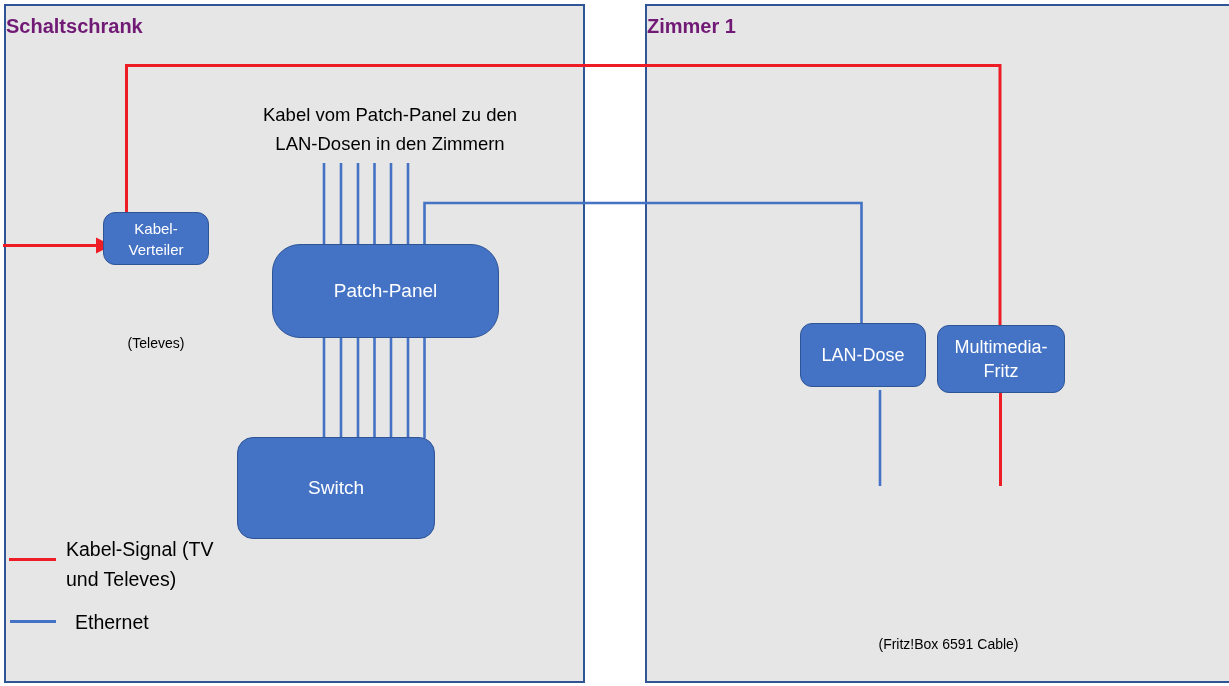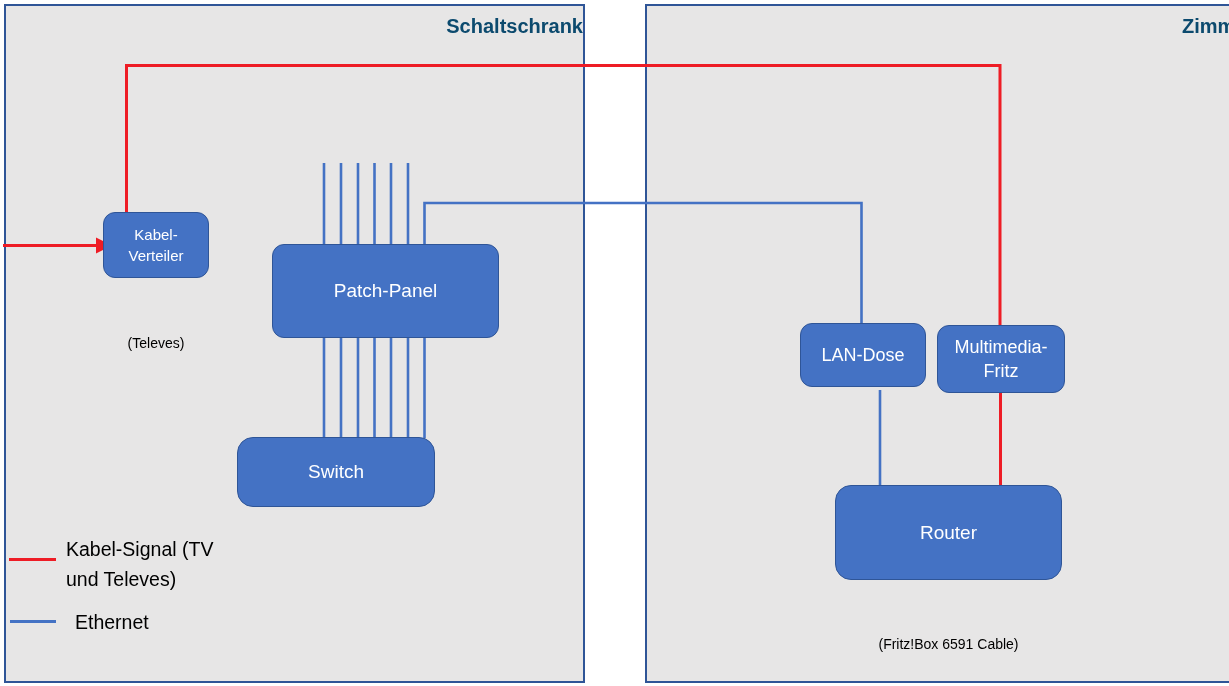--- a/index.html
+++ b/index.html
@@ -5,22 +5,22 @@
   html,body{margin:0;padding:0;background:#ffffff;}
   #canvas{
     position:relative;width:1229px;height:686px;background:#ffffff;
     font-family:"Liberation Sans",sans-serif;overflow:hidden;
   }
   .panel{
     position:absolute;background:#E7E6E6;border:2px solid #2F5597;
     box-sizing:border-box;
   }
   .panel-title{
-    position:absolute;top:9px;left:0;width:100%;text-align:right;
-    font-size:20px;font-weight:bold;color:#0c4a6e;
+    position:absolute;top:9px;left:0;width:100%;text-align:left;
+    font-size:20px;font-weight:bold;color:#701a75;
   }
   #cables{position:absolute;left:0;top:0;width:1229px;height:686px;pointer-events:none;}
   .node{
     position:absolute;background:#4472C4;border:1.6px solid #2F5597;
     box-sizing:border-box;color:#ffffff;display:flex;align-items:center;
     justify-content:center;text-align:center;white-space:pre-line;
   }
   .caption{
     position:absolute;color:#000000;font-size:14px;text-align:center;margin-top:48px;
   }
@@ -75,35 +75,36 @@
       <line x1="358" y1="337" x2="358" y2="438"></line>
       <line x1="374.5" y1="337" x2="374.5" y2="438"></line>
       <line x1="391" y1="337" x2="391" y2="438"></line>
       <line x1="408" y1="337" x2="408" y2="438"></line>
       <line x1="424.5" y1="337" x2="424.5" y2="438"></line>
     </g>
 
     <line x1="880" y1="390" x2="880" y2="486" stroke="#4472C4" stroke-width="2.6"></line>
   </svg>
 
+  <div class="annotation">Kabel vom Patch-Panel zu den
+LAN-Dosen in den Zimmern</div>
 
-  <div class="node" style="left:103px;top:212px;width:106px;height:66px;border-radius:12px;font-size:15px;line-height:21px;">Kabel-
+  <div class="node" style="left:103px;top:212px;width:106px;height:53px;border-radius:12px;font-size:15px;line-height:21px;">Kabel-
 Verteiler</div>
   <div class="caption" style="left:103px;top:287px;width:106px;">(Televes)</div>
 
-  <div class="node" style="left:272px;top:244px;width:227px;height:94px;border-radius:12px;font-size:19px;">Patch-Panel</div>
+  <div class="node" style="left:272px;top:244px;width:227px;height:94px;border-radius:28px;font-size:19px;">Patch-Panel</div>
 
-  <div class="node" style="left:237px;top:437px;width:198px;height:70px;border-radius:16px;font-size:19px;">Switch</div>
+  <div class="node" style="left:237px;top:437px;width:198px;height:102px;border-radius:16px;font-size:19px;">Switch</div>
 
   <div class="node" style="left:800px;top:323px;width:126px;height:64px;border-radius:12px;font-size:18px;">LAN-Dose</div>
 
   <div class="node" style="left:937px;top:325px;width:128px;height:68px;border-radius:12px;font-size:18px;line-height:24px;">Multimedia-
 Fritz</div>
 
-  <div class="node" style="left:835px;top:485px;width:227px;height:95px;border-radius:16px;font-size:19px;">Router</div>
   <div class="caption" style="left:820px;top:588px;width:257px;">(Fritz!Box 6591 Cable)</div>
 
   <div>
     <div class="legend-sample red" style="left:9px;top:558px;width:47px;"></div>
     <div class="legend-label" style="left:66px;top:534px;">Kabel-Signal (TV
 und Televes)</div>
     <div class="legend-sample blue" style="left:10px;top:620px;width:46px;"></div>
     <div class="legend-label" style="left:67px;top:607px;margin-left:8px;">Ethernet</div>
   </div>
 

